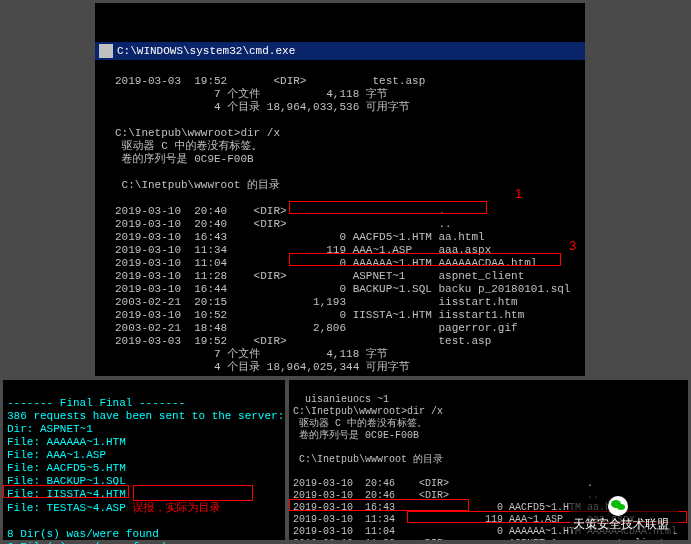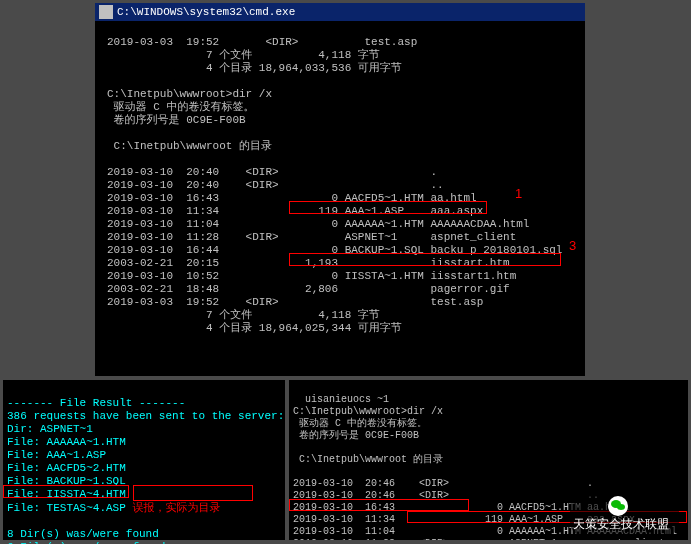--- a/index.html
+++ b/index.html
@@ -21,31 +21,32 @@
   background: #000;
 }
 .titlebar {
   background: #0a246a;
   color: #fff;
   height: 18px;
   display: flex;
   align-items: center;
   padding: 0 4px;
   font-size: 11px;
+  margin-top: 39px;
 }
 .titlebar-icon {
   width: 14px;
   height: 14px;
   background: #c0c0c0;
   margin-right: 4px;
   display: inline-block;
 }
 .term-content {
   color: #c0c0c0;
-  padding: 2px 12px;
+  padding: 2px 20px;
   white-space: pre;
   line-height: 13px;
   font-size: 11px;
 }
 .bottom-row {
   position: absolute;
   top: 380px;
   left: 3px;
   width: 685px;
   height: 160px;
@@ -164,26 +165,26 @@
 <span>               7 个文件          4,118 字节</span>
 <span>               4 个目录 18,964,025,344 可用字节</span></div>
   <div class="red-box" style="top:198px; left:194px; width:198px; height:13px;"></div>
   <div class="red-box" style="top:250px; left:194px; width:272px; height:13px;"></div>
   <span class="red-num" style="top:183px; left:420px;">1</span>
   <span class="red-num" style="top:235px; left:474px;">3</span>
 </div>
 
 <div class="bottom-row">
   <div class="bottom-left">
-<span class="cyan">------- File Result -------</span>
+<span class="cyan">------- Final Final -------</span>
 <span class="cyan">386 requests have been sent to the server:</span>
 <span class="cyan">Dir: ASPNET~1</span>
 <span class="cyan">File: AAAAAA~1.HTM</span>
 <span class="cyan">File: AAA~1.ASP</span>
-<span class="cyan">File: AACFD5~2.HTM</span>
+<span class="cyan">File: AACFD5~5.HTM</span>
 <span class="cyan">File: BACKUP~1.SQL</span>
 <span class="cyan">File: IISSTA~4.HTM</span>
 <span class="cyan">File: TESTAS~4.ASP</span> <span class="red-text">误报，实际为目录</span>
 
 <span class="cyan">8 Dir(s) was/were found</span>
 <span class="cyan">6 File(s) was/were found</span>
 
 
     <div class="red-box" style="top:105px; left:0px; width:126px; height:13px;"></div>
     <div class="red-box" style="top:105px; left:130px; width:120px; height:16px;"></div>

